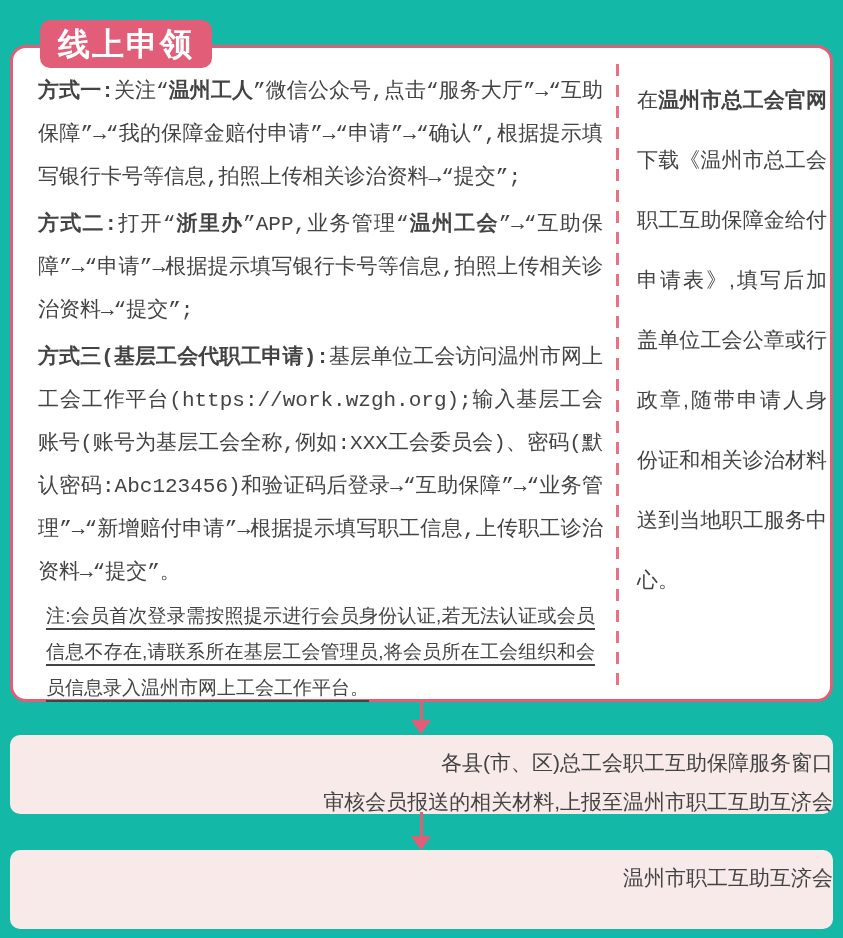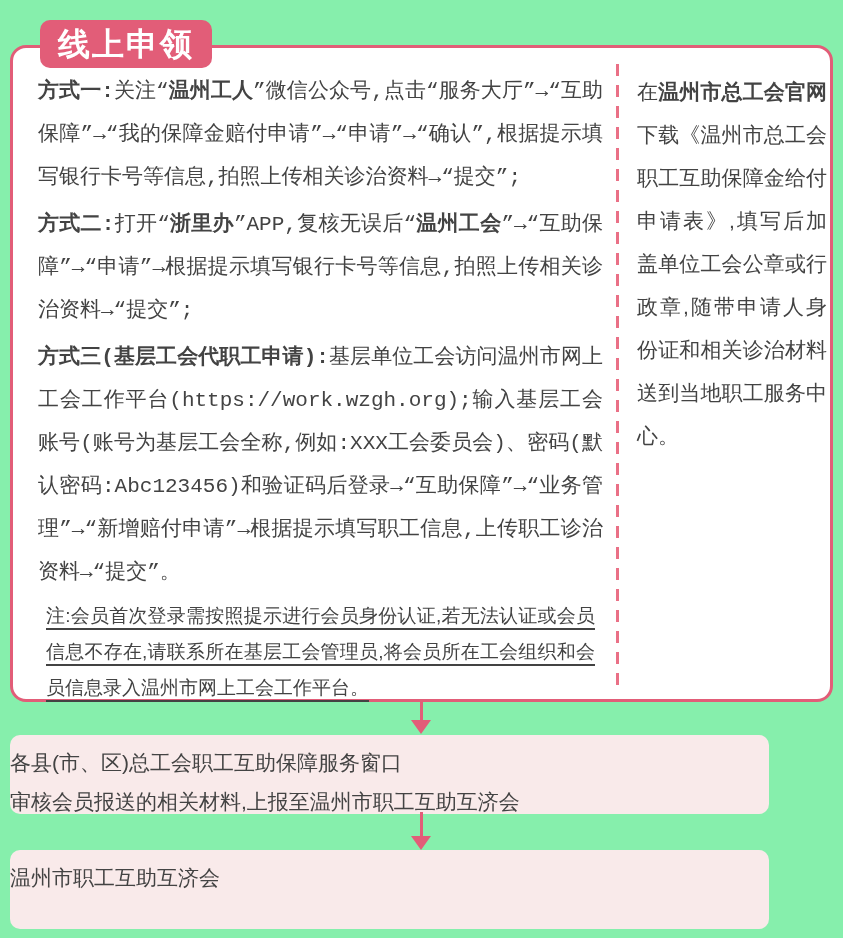--- a/index.html
+++ b/index.html
@@ -3,21 +3,21 @@
 <meta charset="utf-8">
 <style>
   :root{
     --accent:#e25d78;
     --divider-color:#ea7086;
     --box-fill:#f9eaea;
     --text-color:#434343;
   }
   html,body{margin:0;padding:0;background:#fff;}
   .canvas{
-    position:relative;width:843px;height:938px;background:#86efac;overflow:hidden;
+    position:relative;width:843px;height:938px;background:#14b8a6;overflow:hidden;
     font-family:"Liberation Sans","DejaVu Sans",sans-serif;color:var(--text-color);
   }
   .main-box{
     position:absolute;left:10px;top:45px;width:823px;height:657px;
     border:3px solid var(--accent);border-radius:16px;box-sizing:border-box;background:#fff;
   }
   .badge{
     position:absolute;top:20px;height:48px;line-height:48px;padding:0 18px;
     background:var(--accent);color:#ffffff;font-size:32px;font-weight:700;
     border-radius:10px;letter-spacing:2px;z-index:2;white-space:nowrap;
@@ -33,52 +33,52 @@
   }
   .method{margin:0 0 4px;font-size:21px;line-height:43px;font-family:Liberation Mono, monospace;}
   .bd{font-weight:700;}
   .note{
     margin:2px 8px 0;font-size:19px;line-height:36px;
     text-decoration:underline;text-decoration-thickness:2px;text-underline-offset:6px;
   }
   .col-right{
     position:absolute;left:637px;top:70px;width:190px;text-align:justify;z-index:1;
   }
-  .col-right p{margin:0;font-size:21px;line-height:43px;}
+  .col-right p{margin:0;font-size:21px;line-height:60px;}
   .flow-arrow{
     position:absolute;left:411px;display:flex;flex-direction:column;align-items:center;z-index:1;
   }
   .arrow-line{width:3px;background:var(--accent);}
   .arrow-head{width:0;height:0;border-left:10px solid transparent;border-right:10px solid transparent;border-top:14px solid var(--accent);}
   .arrow-1{top:701px;}
   .arrow-1 .arrow-line{height:19px;}
   .arrow-2{top:812px;}
   .arrow-2 .arrow-line{height:24px;}
   .flow-box{
-    position:absolute;left:10px;width:759px;height:79px;box-sizing:border-box;
-    background:var(--box-fill);border-radius:10px;text-align:left;padding-top:8px;
+    position:absolute;left:10px;width:823px;height:79px;box-sizing:border-box;
+    background:var(--box-fill);border-radius:10px;text-align:right;padding-top:8px;
   }
   .flow-box .line{font-size:21px;line-height:39px;}
   .box-1{top:735px;}
   .box-2{top:850px;}
 </style>
 </head>
 <body>
 
 <div class="canvas">
 
   <div class="main-box"></div>
 
   <div class="badge badge-online">线上申领</div>
 
   <div class="divider"></div>
 
   <div class="col-left">
     <p class="method"><span class="bd">方式一:</span><span>关注“</span><span class="bd">温州工人</span><span>”微信公众号,点击“服务大厅”→“互助保障”→“我的保障金赔付申请”→“申请”→“确认”,根据提示填写银行卡号等信息,拍照上传相关诊治资料→“提交”;</span></p>
-    <p class="method"><span class="bd">方式二:</span><span>打开“</span><span class="bd">浙里办</span><span>”APP,复核无误后“</span><span class="bd">温州工会</span><span>”→“互助保障”→“申请”→根据提示填写银行卡号等信息,拍照上传相关诊治资料→“提交”;</span></p>
+    <p class="method"><span class="bd">方式二:</span><span>打开“</span><span class="bd">浙里办</span><span>”APP,业务管理“</span><span class="bd">温州工会</span><span>”→“互助保障”→“申请”→根据提示填写银行卡号等信息,拍照上传相关诊治资料→“提交”;</span></p>
     <p class="method"><span class="bd">方式三(基层工会代职工申请):</span><span>基层单位工会访问温州市网上工会工作平台(https://work.wzgh.org);输入基层工会账号(账号为基层工会全称,例如:XXX工会委员会)、密码(默认密码:Abc123456)和验证码后登录→“互助保障”→“业务管理”→“新增赔付申请”→根据提示填写职工信息,上传职工诊治资料→“提交”。</span></p>
     <p class="note">注:会员首次登录需按照提示进行会员身份认证,若无法认证或会员信息不存在,请联系所在基层工会管理员,将会员所在工会组织和会员信息录入温州市网上工会工作平台。</p>
   </div>
 
   <div class="col-right">
     <p><span>在</span><span class="bd">温州市总工会官网</span><span>下载《温州市总工会职工互助保障金给付申请表》,填写后加盖单位工会公章或行政章,随带申请人身份证和相关诊治材料送到当地职工服务中心。</span></p>
   </div>
 
   <div class="flow-arrow arrow-1">
     <div class="arrow-line"></div>

